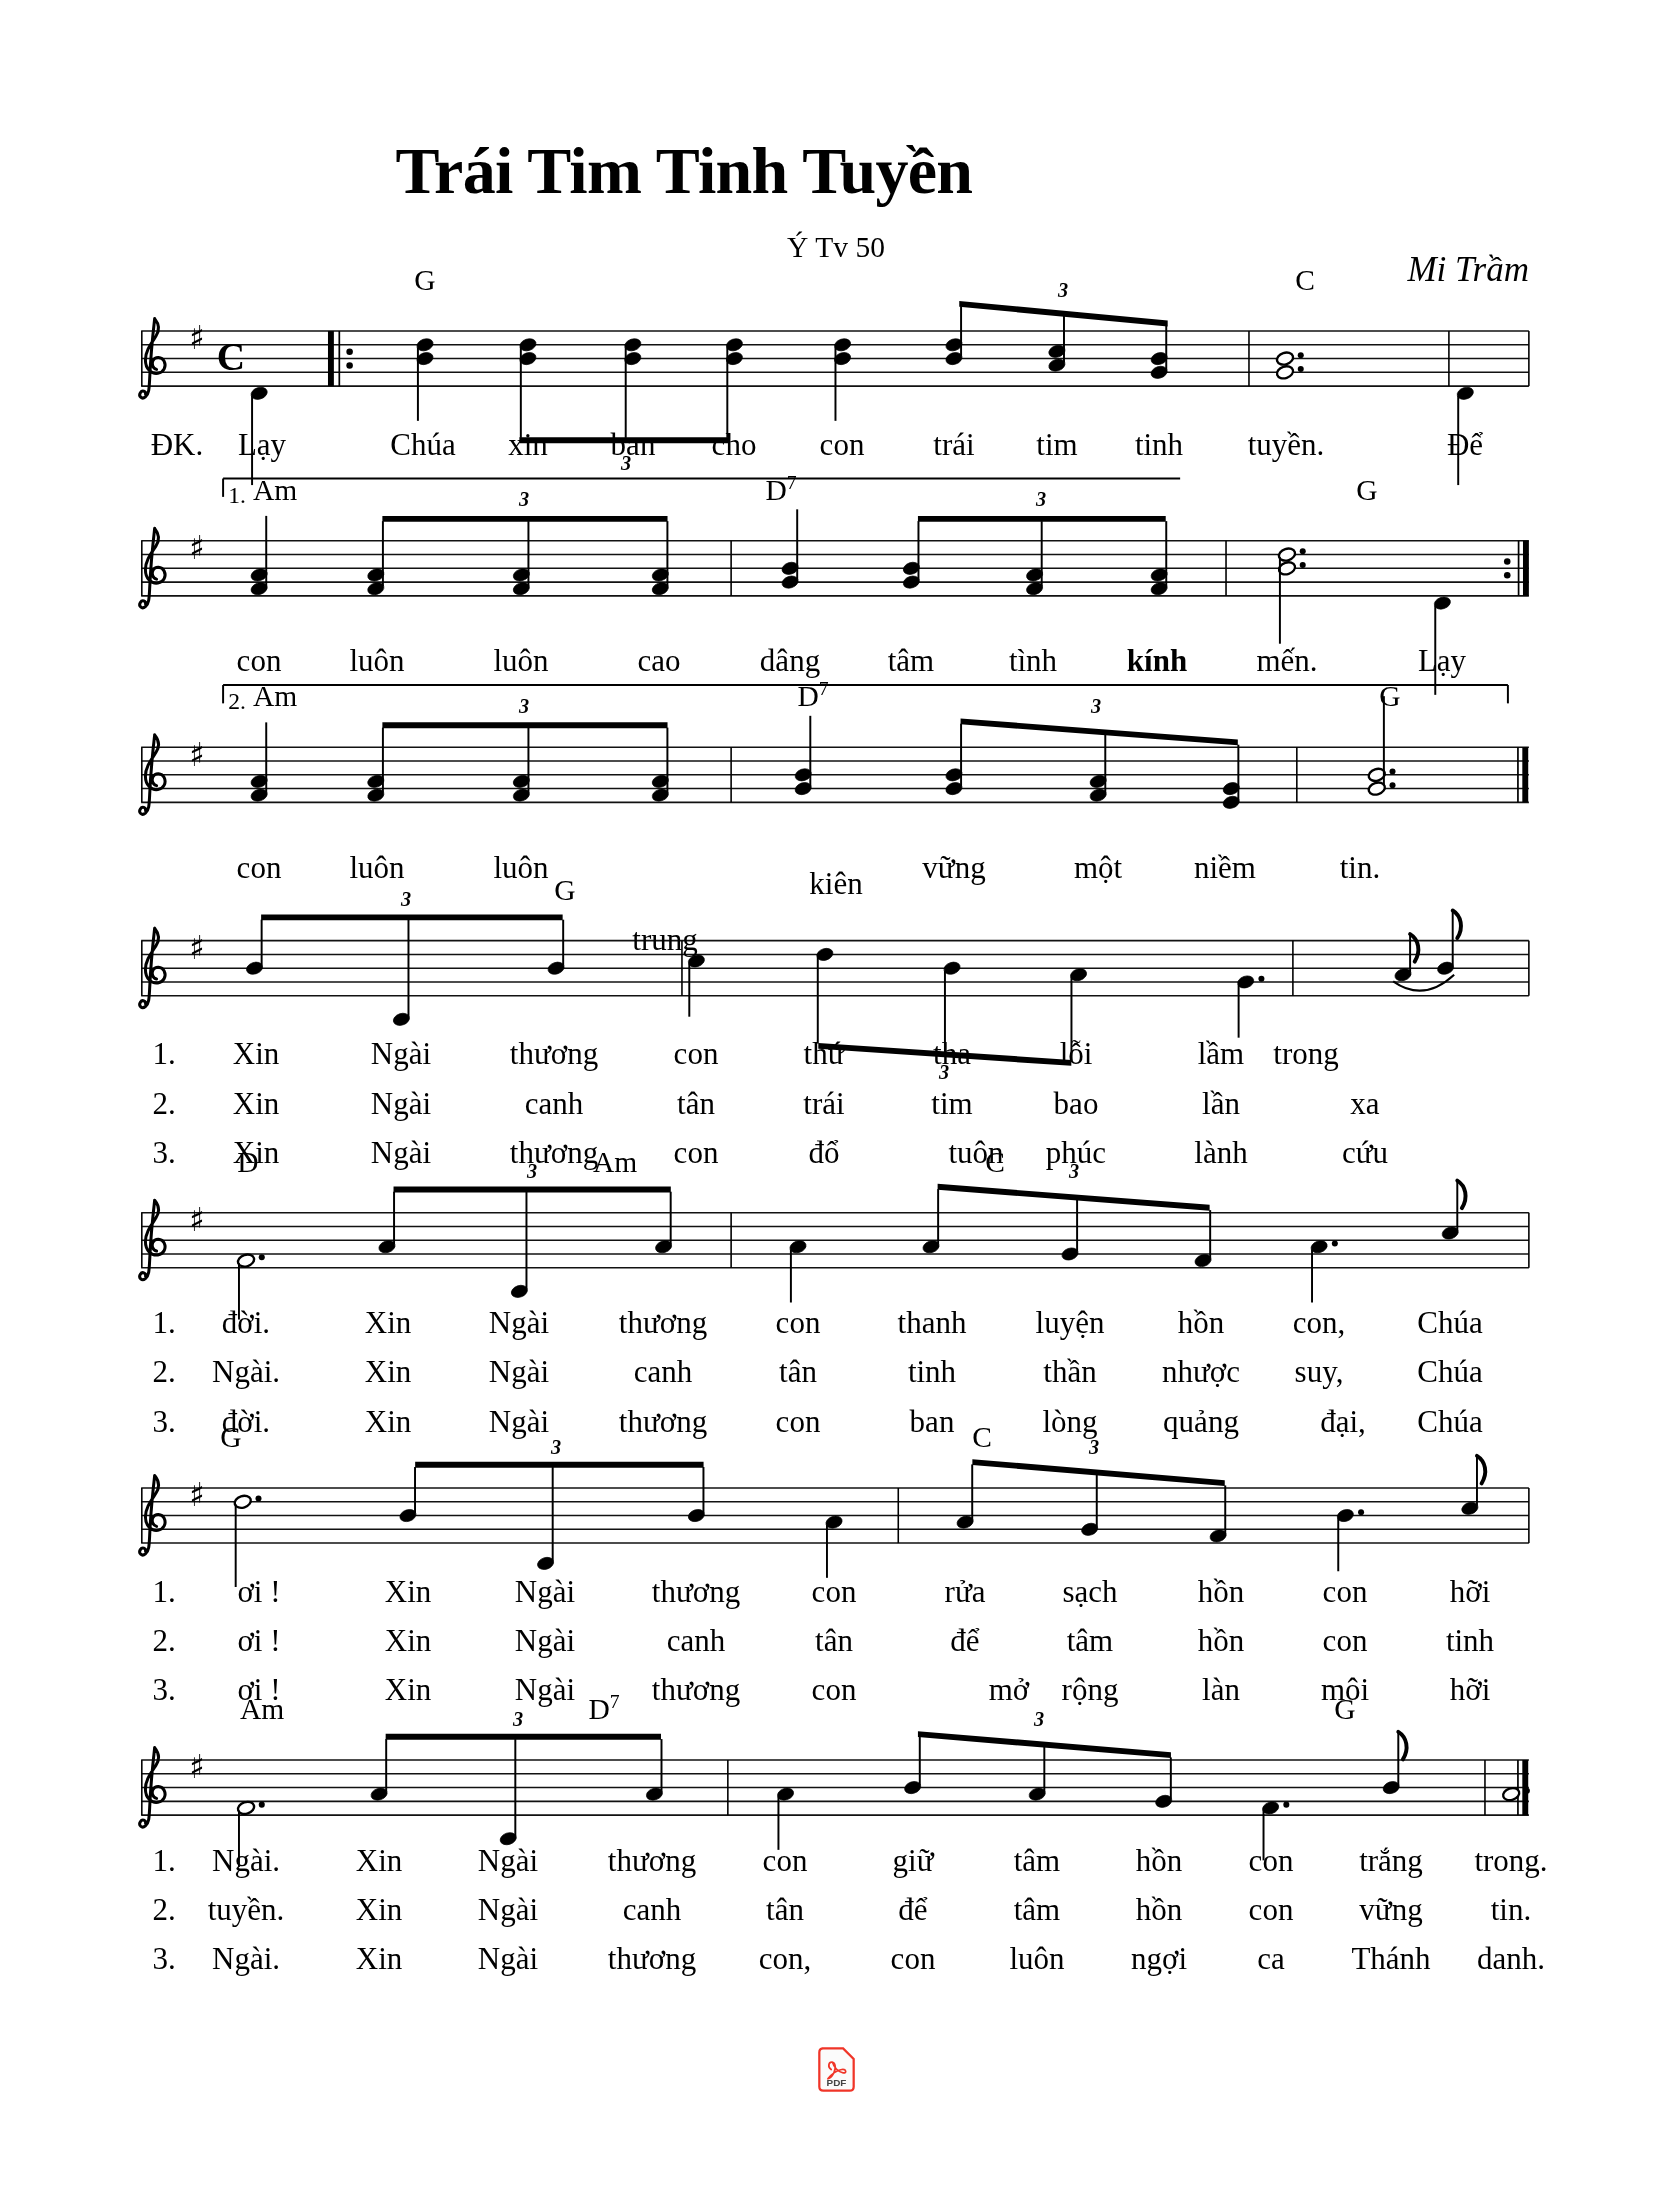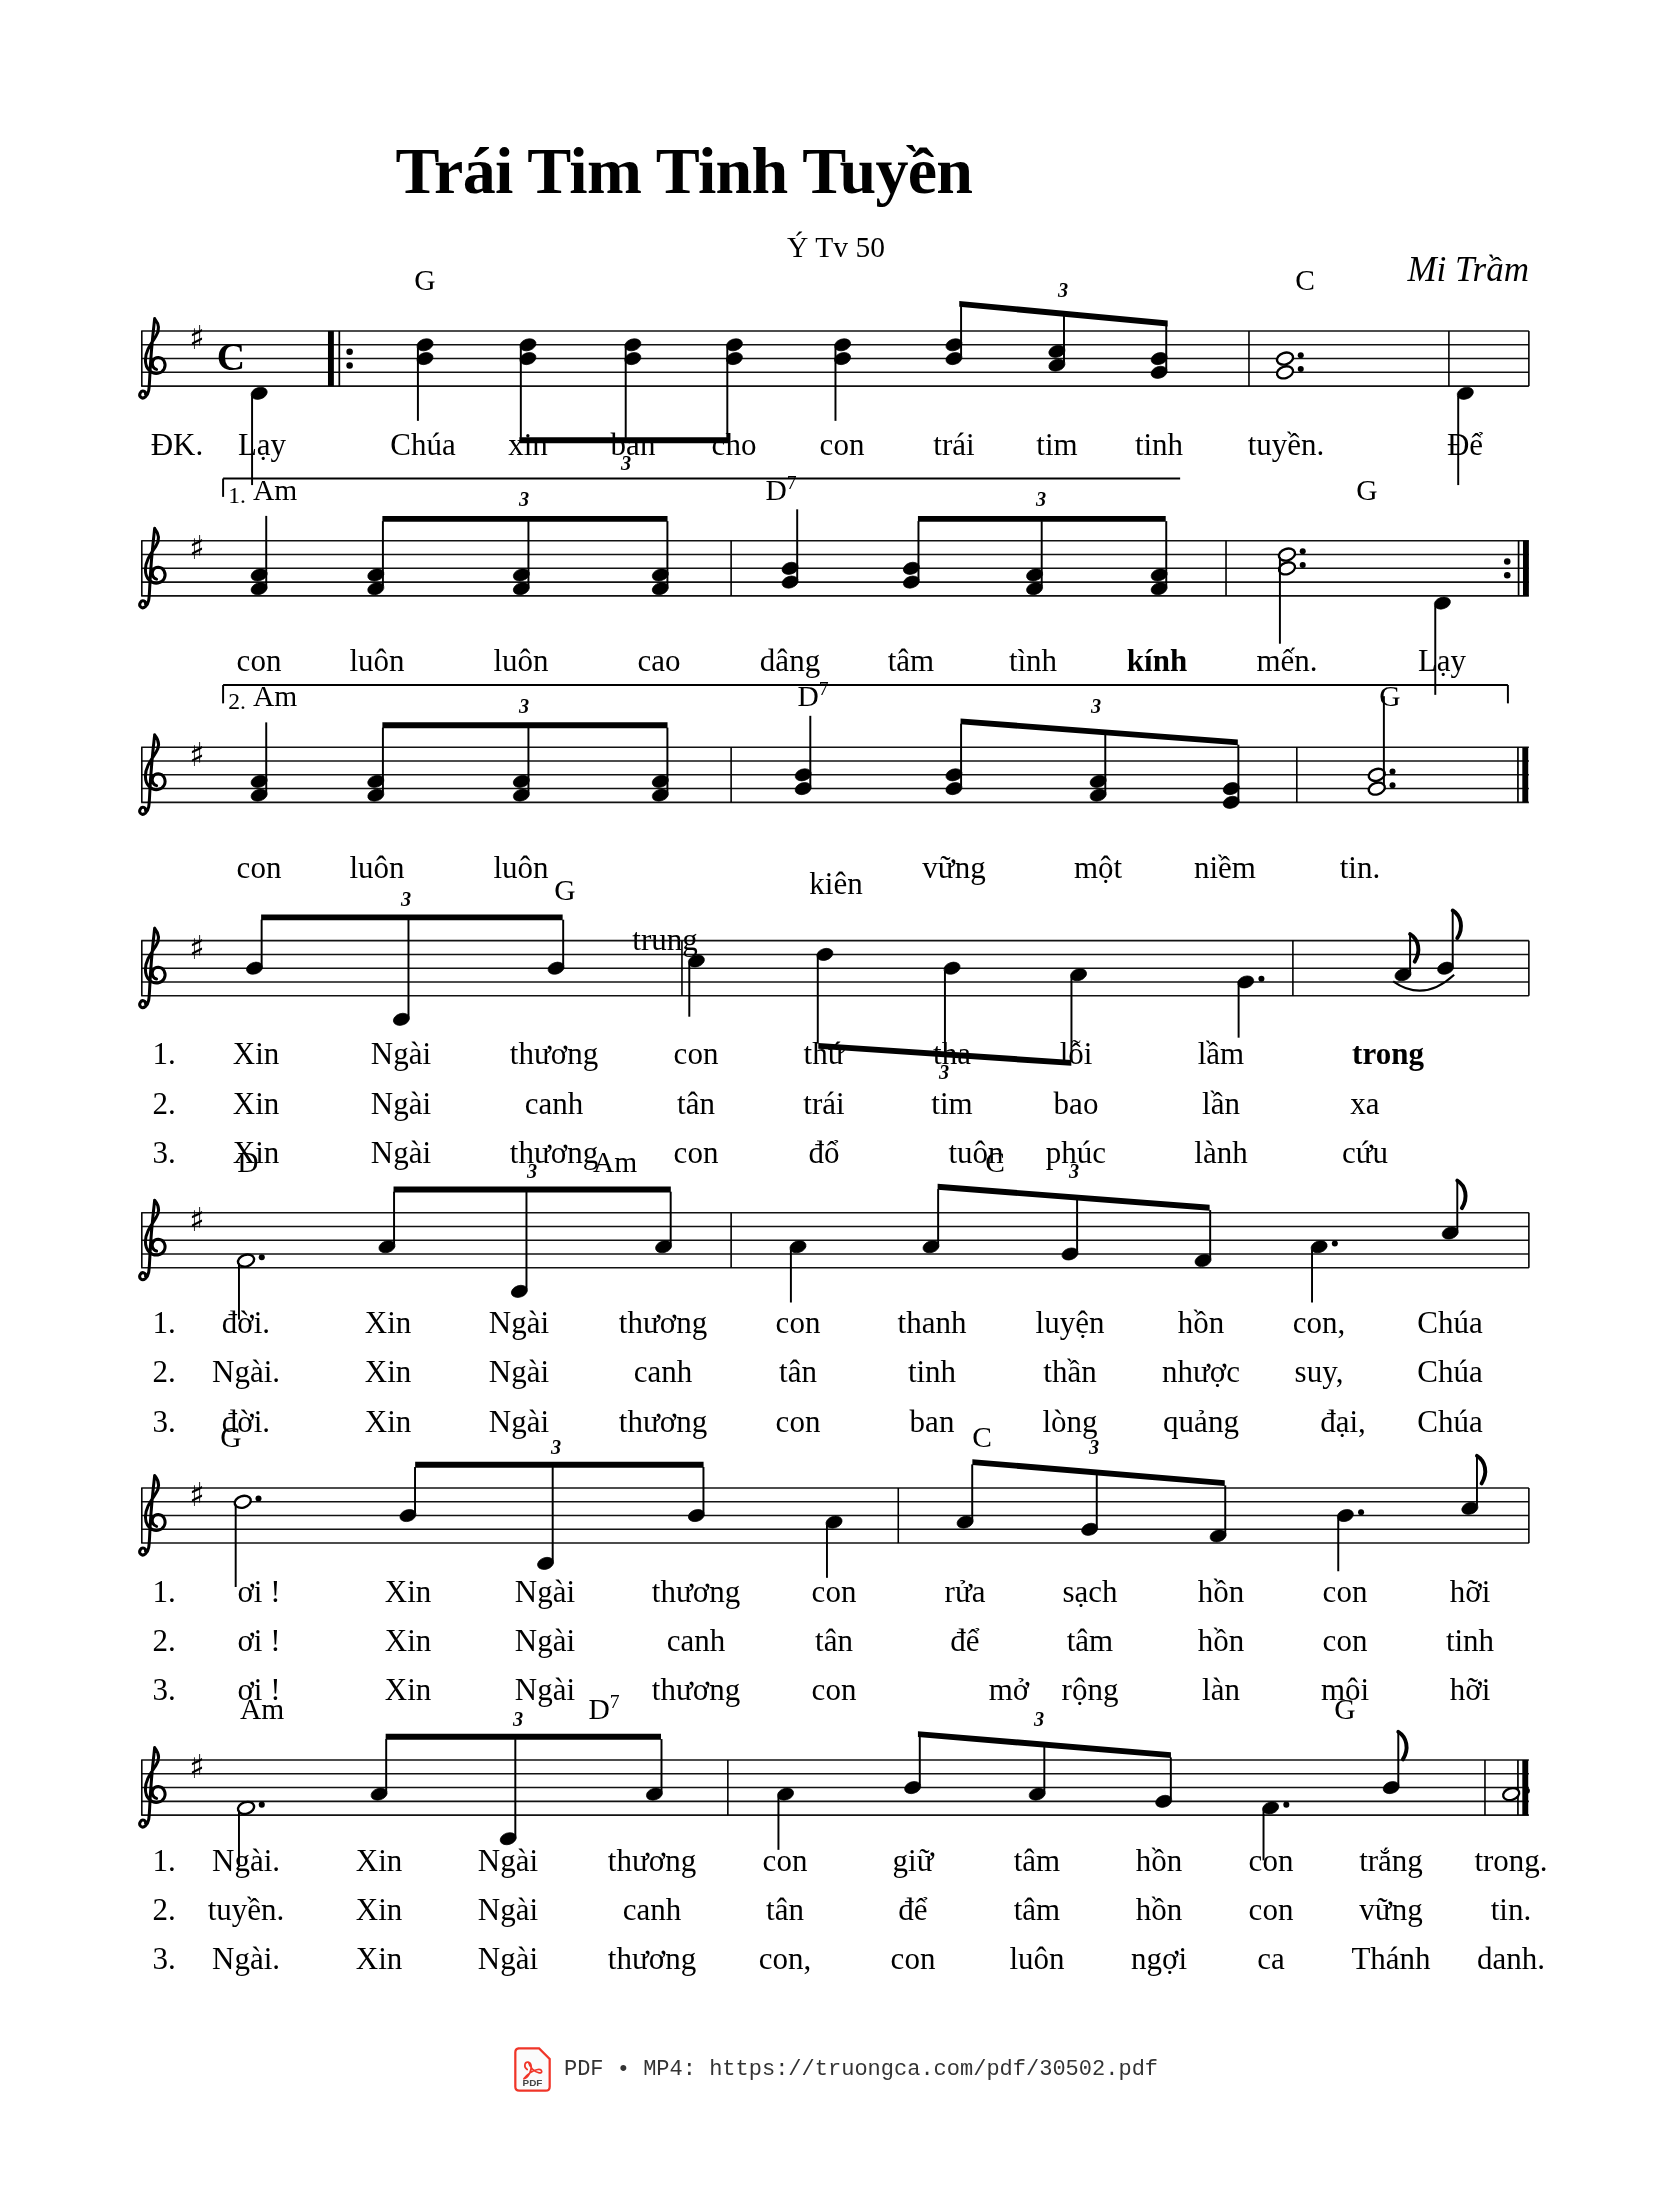--- a/index.html
+++ b/index.html
@@ -377,21 +377,21 @@
     <span class="abs trip" style="left: 944px; top: 1061px;">3</span>
     <span class="abs lyric" style="left: 164px; top: 1038px;">1.</span>
     <span class="abs lyric" style="left: 256px; top: 1038px;">Xin</span>
     <span class="abs lyric" style="left: 401px; top: 1038px;">Ngài</span>
     <span class="abs lyric" style="left: 554px; top: 1038px;">thương</span>
     <span class="abs lyric" style="left: 696px; top: 1038px;">con</span>
     <span class="abs lyric" style="left: 824px; top: 1038px;">thứ</span>
     <span class="abs lyric" style="left: 952px; top: 1038px;">tha</span>
     <span class="abs lyric" style="left: 1076px; top: 1038px;">lỗi</span>
     <span class="abs lyric" style="left: 1221px; top: 1038px;">lầm</span>
-    <span class="abs lyric" style="left: 1388px; top: 1038px; font-weight: bold;">trong</span>
+    <span class="abs lyric" style="left: 1306px; top: 1038px;">trong</span>
     <span class="abs lyric" style="left: 164px; top: 1088px;">2.</span>
     <span class="abs lyric" style="left: 256px; top: 1088px;">Xin</span>
     <span class="abs lyric" style="left: 401px; top: 1088px;">Ngài</span>
     <span class="abs lyric" style="left: 554px; top: 1088px;">canh</span>
     <span class="abs lyric" style="left: 696px; top: 1088px;">tân</span>
     <span class="abs lyric" style="left: 824px; top: 1088px;">trái</span>
     <span class="abs lyric" style="left: 952px; top: 1088px;">tim</span>
     <span class="abs lyric" style="left: 1076px; top: 1088px;">bao</span>
     <span class="abs lyric" style="left: 1221px; top: 1088px;">lần</span>
     <span class="abs lyric" style="left: 1365px; top: 1088px;">xa</span>
@@ -522,15 +522,14 @@
     <span class="abs lyric" style="left: 1391px; top: 1943px;">Thánh</span>
     <span class="abs lyric" style="left: 1511px; top: 1943px;">danh.</span>
   </div>
 
 <div class="abs" id="footer">
   <svg id="pdf-icon" width="37" height="45" viewBox="0 0 56 68">
     <path d="M6 2 L38 2 L54 18 L54 60 Q54 66 48 66 L8 66 Q2 66 2 60 L2 8 Q2 2 8 2 Z" fill="#fbfbfb" stroke="#f03528" stroke-width="3.4"></path>
     <path d="M20 34 C14 30 16 22 22 23 C27 24 27 33 24 39 C22 43 18 47 15 48 M22 23 C24 30 30 38 38 39 C44 40 43 33 36 34 C29 35 20 41 15 48" fill="none" stroke="#f03528" stroke-width="2.6" stroke-linecap="round"></path>
     <text x="28" y="59" text-anchor="middle" font-family="Liberation Sans, DejaVu Sans, sans-serif" font-size="15" font-weight="bold" fill="#444">PDF</text>
   </svg>
-  <span id="footer-text">PDF • MP4: https://truongca.com/pdf/30502.pdf</span>
 </div>
 
 
 </body></html>

